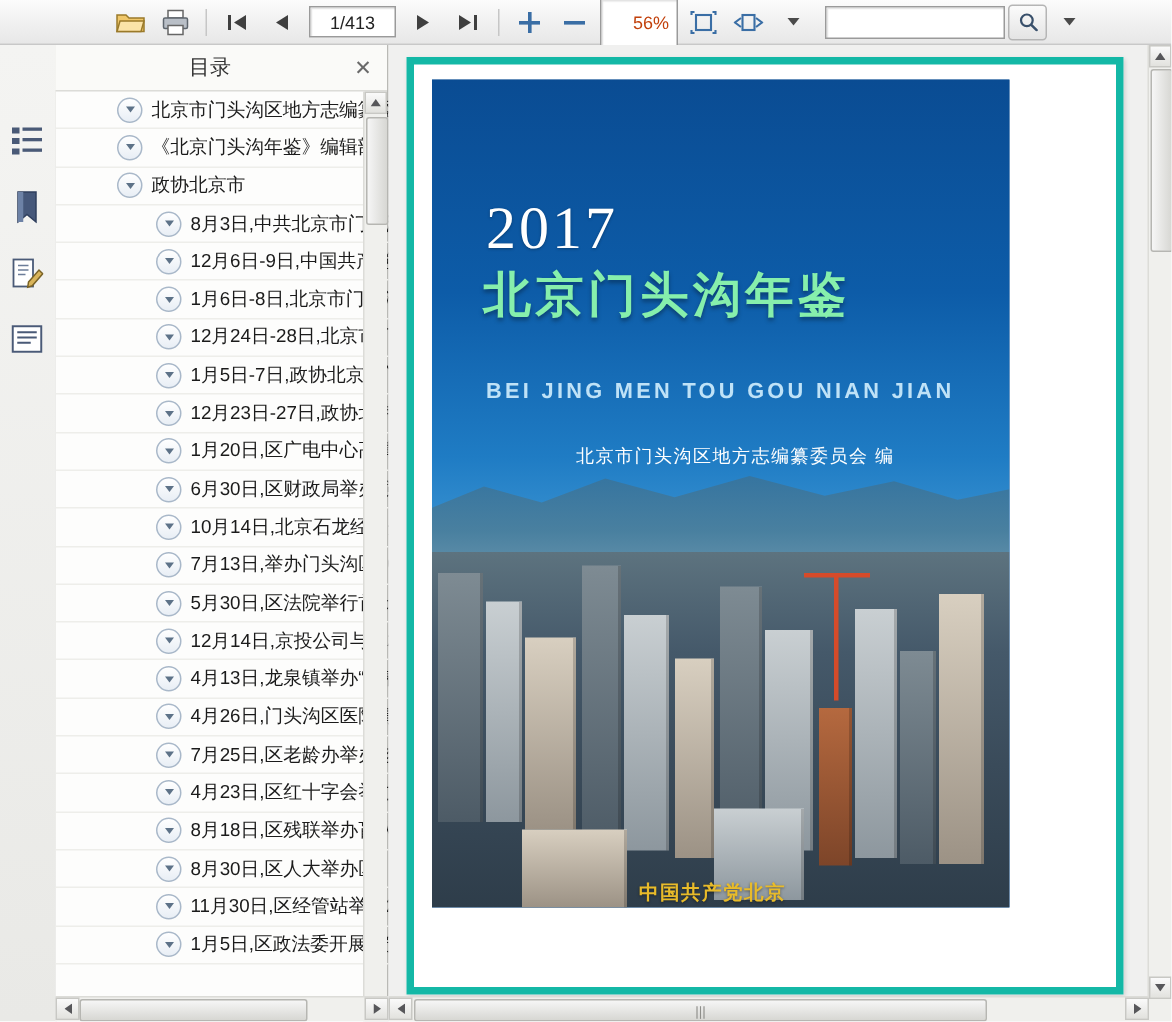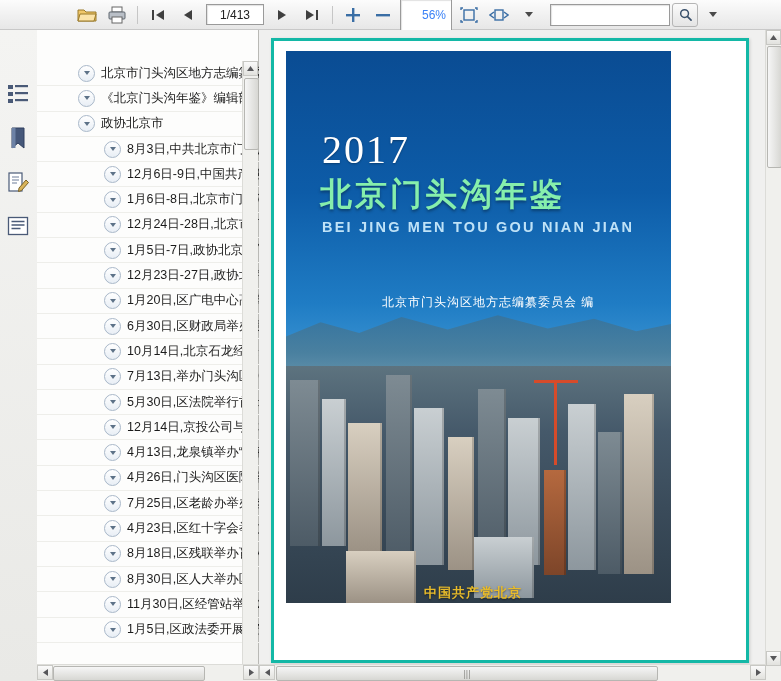--- a/index.html
+++ b/index.html
@@ -50,21 +50,21 @@
     color: #222;
     display: flex; align-items: center; justify-content: center;
     margin: 0 3px;
     box-shadow: inset 1px 1px 1px rgba(0,0,0,.12);
   }
   .zoom-box {
     width: 52px; height: 32px;
     border: 1px solid #9a9a9a;
     background: #fff;
     font-size: 12px;
-    color: #3b82f6;
+    color: #c2410c;
     display: flex; align-items: center; justify-content: flex-end;
     padding-right: 5px;
     box-sizing: border-box;
     margin: 0 2px;
     box-shadow: inset 1px 1px 1px rgba(0,0,0,.12);
   }
   .search-box {
     width: 118px; height: 20px;
     border: 1px solid #9a9a9a;
     background: #fff;
@@ -223,21 +223,21 @@
     left: 259px; top: 30px;
     width: 507px; height: 651px;
     background: #f0f0ef;
     overflow: hidden;
   }
   .page {
     position: absolute;
     left: 12px; top: 8px;
     width: 478px; height: 625px;
     background: #ffffff;
-    border: 3px solid #14b8a6;
+    border: 5px solid #14b8a6;
     box-shadow: 1px 1px 3px rgba(0,0,0,.15);
     box-sizing: border-box;
   }
   .cover {
     position: absolute;
     left: 12px; top: 10px;
     width: 385px; height: 552px;
     overflow: hidden;
     background: #0b4f93;
   }
@@ -284,21 +284,21 @@
     left: 34px; top: 122px;
     font-size: 32px;
     color: #86efac;
     font-family: "DejaVu Sans", sans-serif;
     letter-spacing: 3px;
     font-weight: 600;
     text-shadow: 0 2px 3px rgba(0,0,0,.35);
   }
   .cover .pinyin {
     position: absolute;
-    left: 36px; top: 168px;
+    left: 36px; top: 200px;
     font-size: 14.5px;
     color: #bfe2f7;
     letter-spacing: 2.2px;
     font-weight: bold;
   }
   .cover .editor {
     position: absolute;
     left: 96px; top: 243px;
     font-size: 12px;
     color: #ffffff;
@@ -476,20 +476,24 @@
     </div>
     <div class="rail-btn">
       <svg width="22" height="20" viewBox="0 0 22 20" aria-hidden="true">
         <rect x="1.5" y="1.5" width="19" height="17" fill="#ffffff" stroke="#4a5a77" stroke-width="1.3"></rect>
         <path d="M4.5 5.5h13 M4.5 9h13 M4.5 12.5h9" stroke="#4a5a77" stroke-width="1.4"></path>
       </svg>
     </div>
   </div>
 
   <div class="toc">
+    <div class="toc-head">
+      <span class="toc-title">目录</span>
+      <span class="toc-close">✕</span>
+    </div>
 
     <div class="toc-list" id="toc-list">
         <div class="toc-row lvl1">
           <span class="expander">
             <i></i>
           </span>
           <span class="toc-label">北京市门头沟区地方志编纂委员会</span>
         </div>
         <div class="toc-row lvl1">
           <span class="expander">

